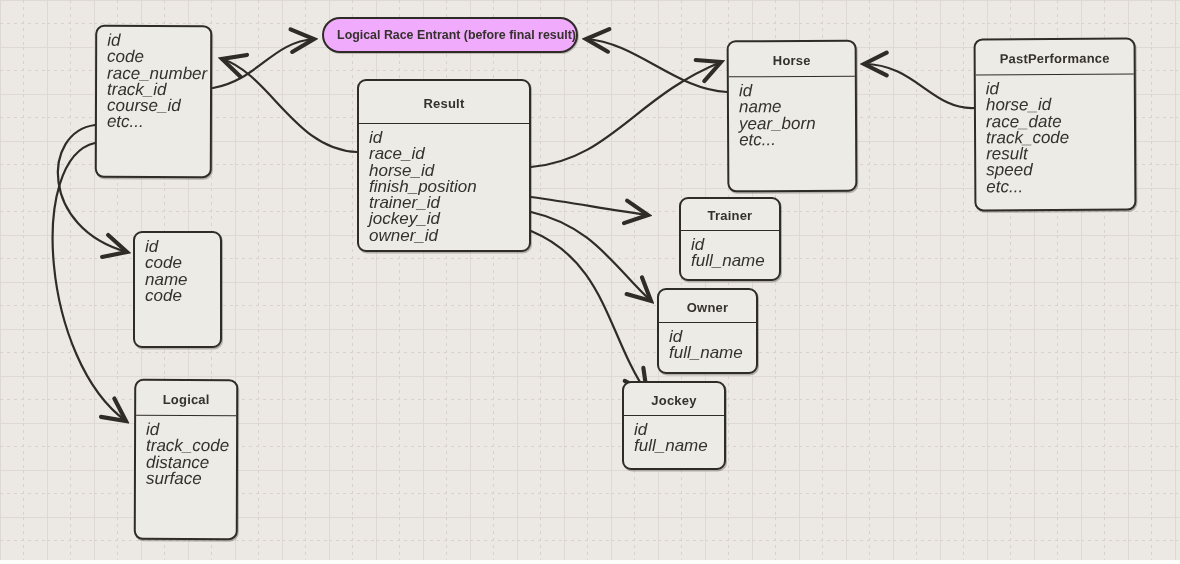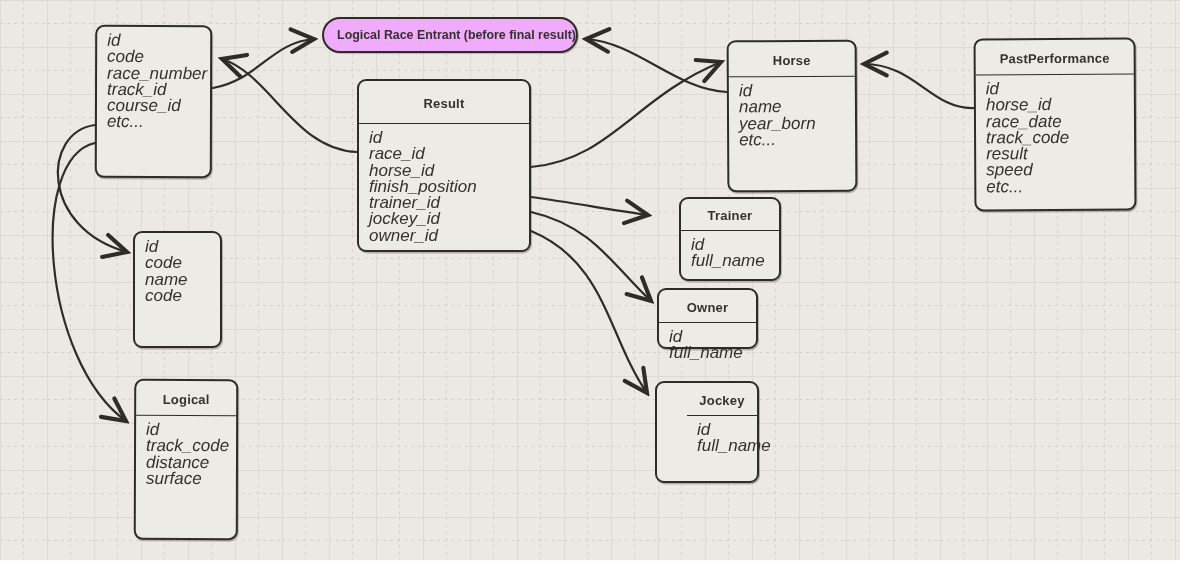--- a/index.html
+++ b/index.html
@@ -131,29 +131,29 @@
   </div>
 
   <div class="entity" style="left:655px; top:197px; width:102px; height:84px;margin-left:24px;">
     <div class="entity-title" style="padding-top:9px; height:22px;">Trainer</div>
     <div class="entity-fields">
       <div>id</div>
       <div>full_name</div>
     </div>
   </div>
 
-  <div class="entity" style="left:657px; top:288px; width:101px; height:61px;">
+  <div class="entity" style="left:657px; top:288px; width:101px; height:86px;">
     <div class="entity-title" style="padding-top:10px; height:22px;">Owner</div>
     <div class="entity-fields">
       <div>id</div>
       <div>full_name</div>
     </div>
   </div>
 
-  <div class="entity" style="left:655px; top:381px; width:104px; height:102px;padding-left:30px;">
+  <div class="entity" style="left:622px; top:381px; width:104px; height:89px;">
     <div class="entity-title" style="padding-top:10px; height:22px;">Jockey</div>
     <div class="entity-fields">
       <div>id</div>
       <div>full_name</div>
     </div>
   </div>
 
   <div class="bottom-edge"></div>
 </div>
 

